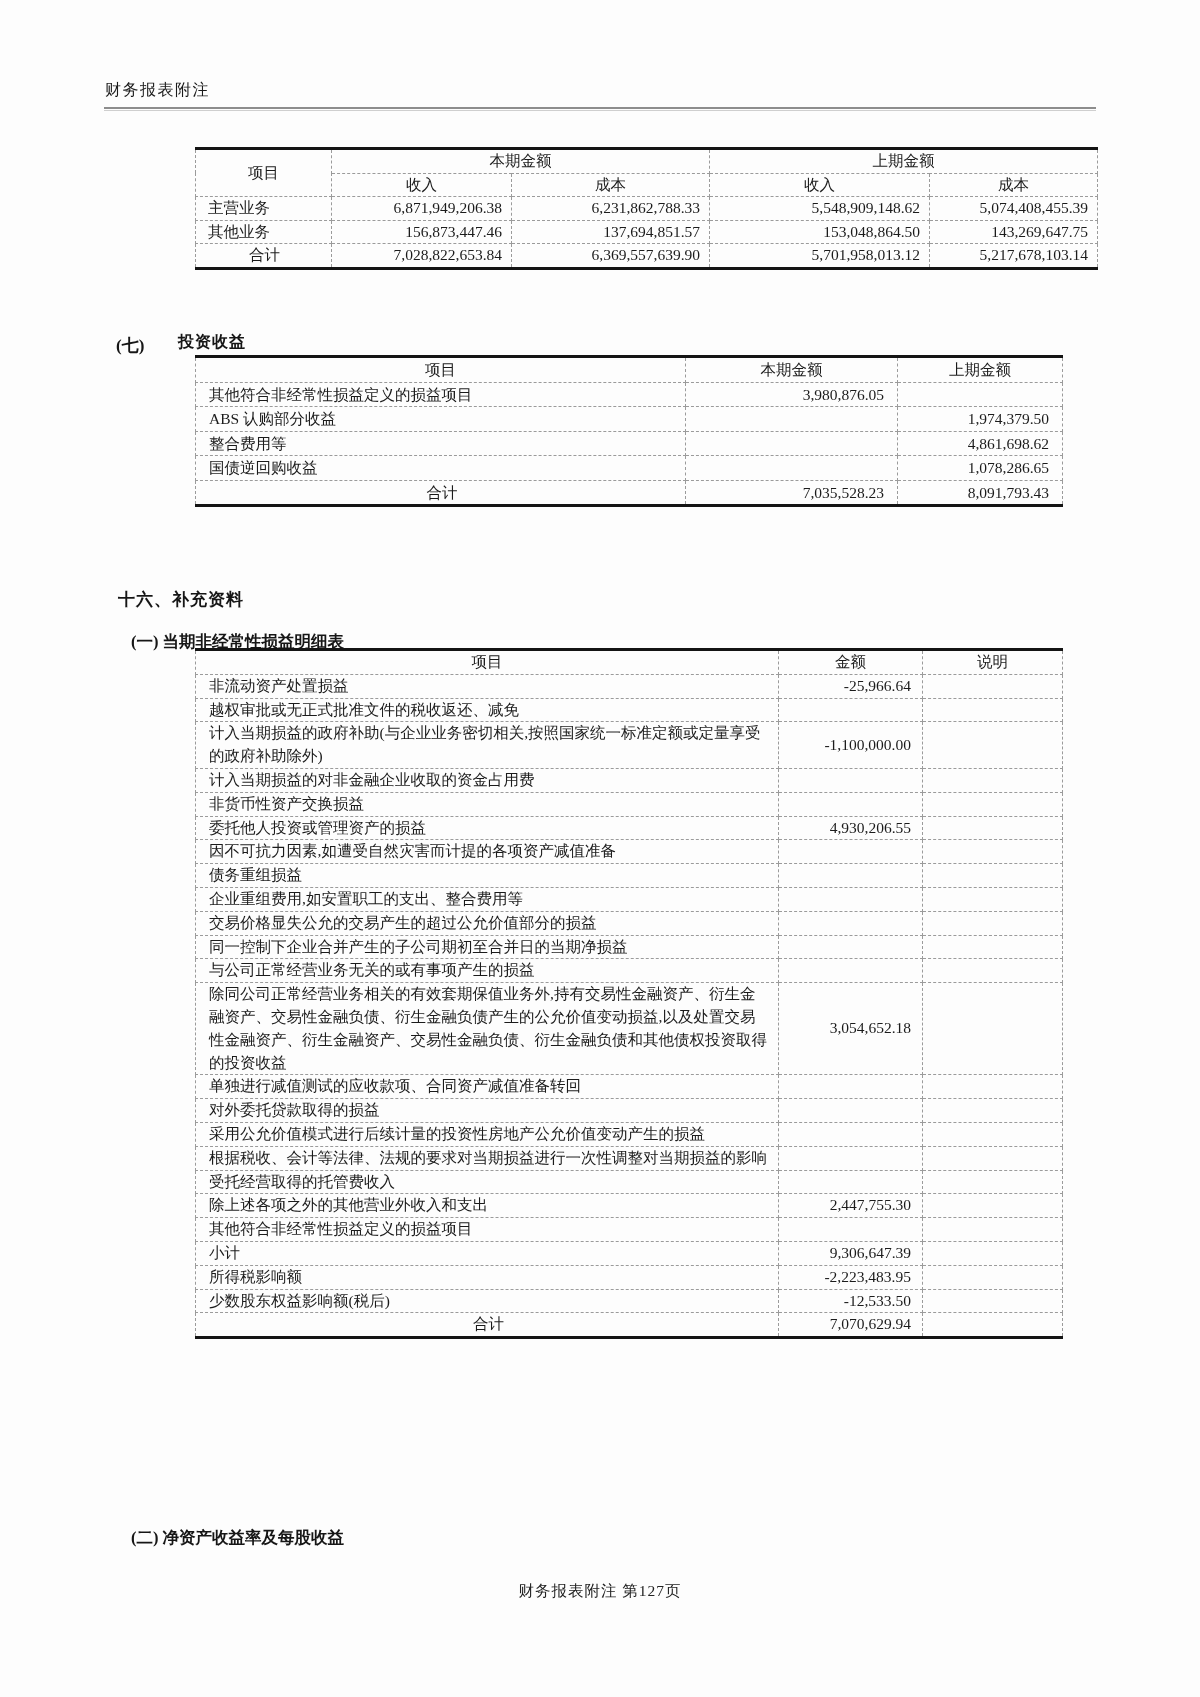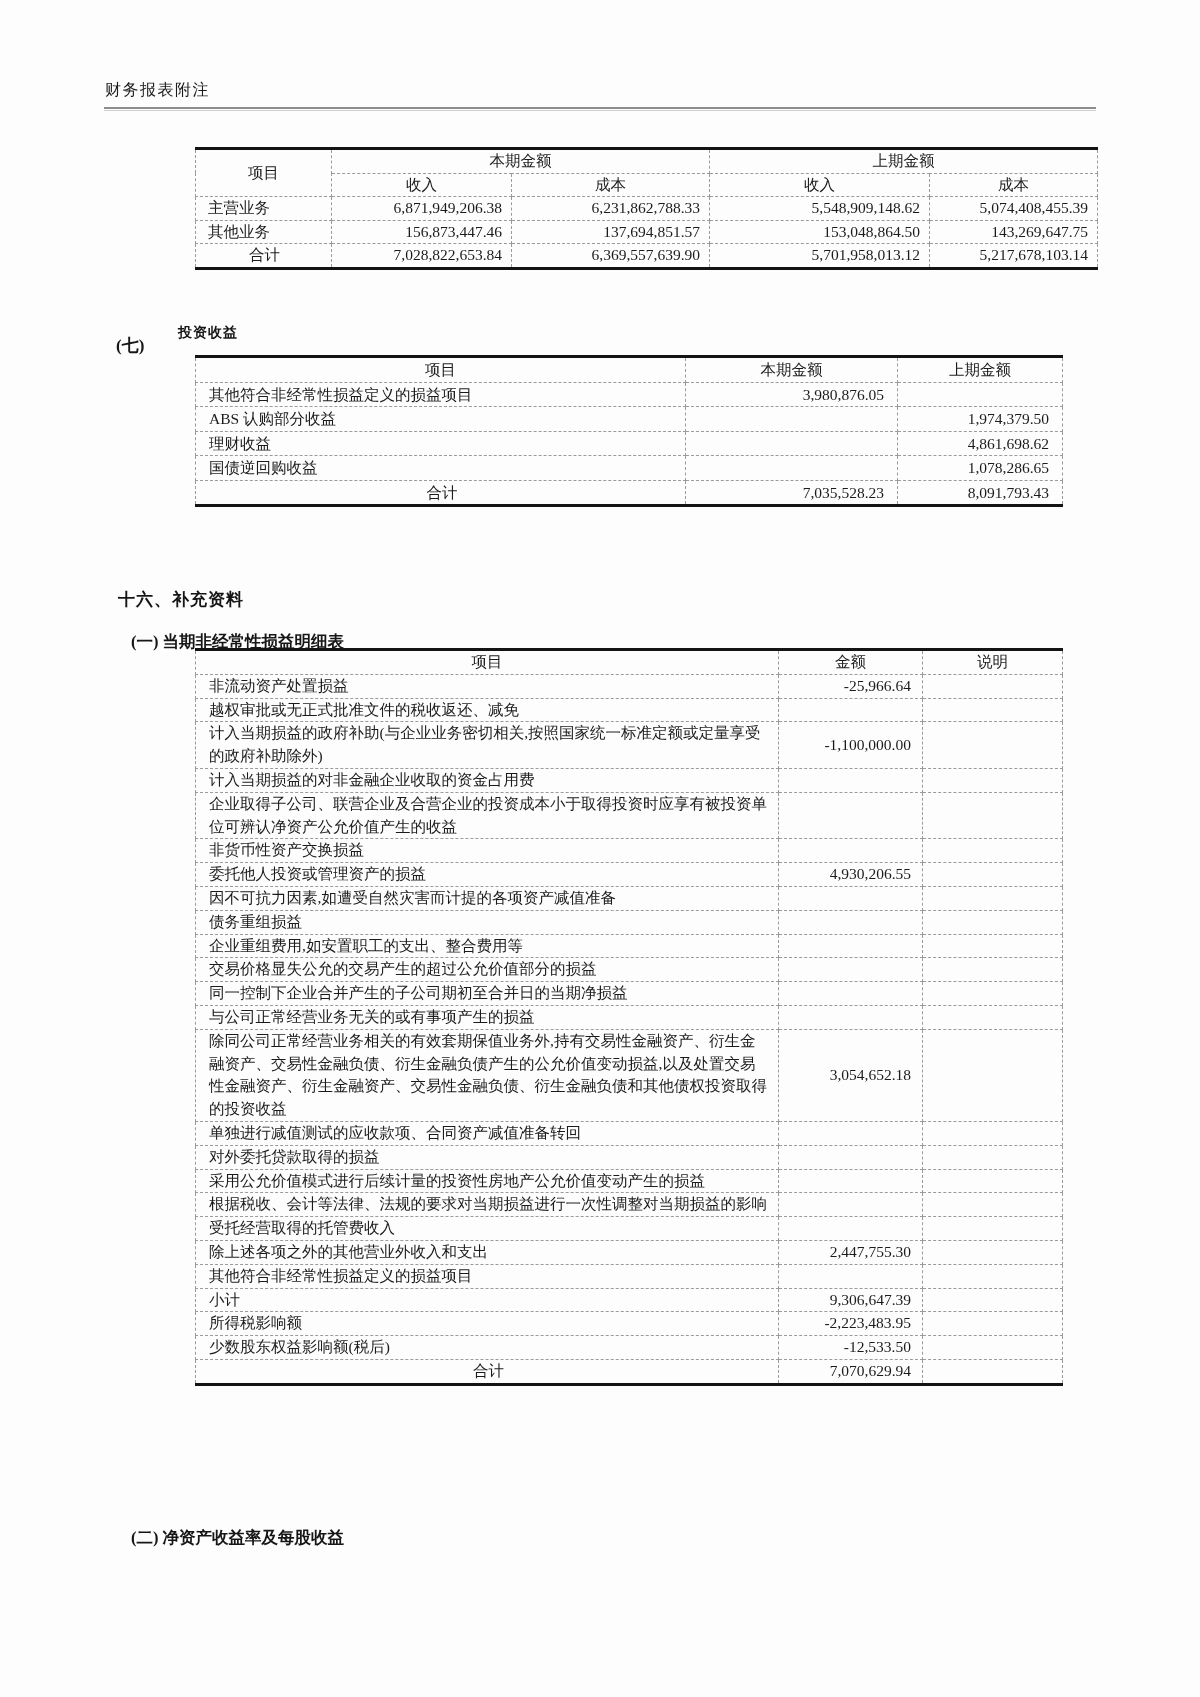--- a/index.html
+++ b/index.html
@@ -31,21 +31,21 @@
 
   
   .nonrec th, .nonrec td { line-height:22.8px; }
   .nonrec td.c-item { text-align:left; padding-left:13px; white-space:normal; word-break:break-all; }
   .nonrec td.c-num { text-align:right; padding-right:11px; white-space:nowrap; overflow:hidden;font-family:Liberation Serif, serif; }
   .nonrec td.c-note { white-space:nowrap; }
   .nonrec tbody tr:last-child td.c-item { text-align:center; }
 
   .h-sec { position:absolute; font-weight:bold; color:#161616; }
   .sec7-num   { left:116px; top:334px; font-size:17px; }
-  .sec7-title { left:178px; top:324px; font-size:14px; letter-spacing:1px; }
+  .sec7-title { left:178px; top:332px; font-size:16px; letter-spacing:1px; }
   .sec16      { left:118px; top:588px; font-size:17px; letter-spacing:1px; }
   .sec16-1    { left:131px; top:631px; font-size:16.5px; }
   .sec16-2    { left:131px; top:1527px; font-size:16.5px; }
 
   .page-footer { position:absolute; left:0; top:1581px; width:1200px; text-align:center;
                  font-size:15.5px; letter-spacing:1px; color:#222; }
 </style>
 </head>
 <body>
 
@@ -121,21 +121,21 @@
           <td class="c-item">其他符合非经常性损益定义的损益项目</td>
           <td class="c-num">3,980,876.05</td>
           <td class="c-num"></td>
         </tr>
         <tr>
           <td class="c-item">ABS 认购部分收益</td>
           <td class="c-num"></td>
           <td class="c-num">1,974,379.50</td>
         </tr>
         <tr>
-          <td class="c-item">理财收益</td>
+          <td class="c-item">整合费用等</td>
           <td class="c-num"></td>
           <td class="c-num">4,861,698.62</td>
         </tr>
         <tr>
           <td class="c-item">国债逆回购收益</td>
           <td class="c-num"></td>
           <td class="c-num">1,078,286.65</td>
         </tr>
         <tr>
           <td class="c-item">合计</td>
@@ -176,25 +176,20 @@
           <td class="c-item">计入当期损益的政府补助(与企业业务密切相关,按照国家统一标准定额或定量享受的政府补助除外)</td>
           <td class="c-num">-1,100,000.00</td>
           <td class="c-note"></td>
         </tr>
         <tr>
           <td class="c-item">计入当期损益的对非金融企业收取的资金占用费</td>
           <td class="c-num"></td>
           <td class="c-note"></td>
         </tr>
         <tr>
-          <td class="c-item">企业取得子公司、联营企业及合营企业的投资成本小于取得投资时应享有被投资单位可辨认净资产公允价值产生的收益</td>
-          <td class="c-num"></td>
-          <td class="c-note"></td>
-        </tr>
-        <tr>
           <td class="c-item">非货币性资产交换损益</td>
           <td class="c-num"></td>
           <td class="c-note"></td>
         </tr>
         <tr>
           <td class="c-item">委托他人投资或管理资产的损益</td>
           <td class="c-num">4,930,206.55</td>
           <td class="c-note"></td>
         </tr>
         <tr>
@@ -285,14 +280,15 @@
         <tr>
           <td class="c-item">合计</td>
           <td class="c-num">7,070,629.94</td>
           <td class="c-note"></td>
         </tr>
       </tbody>
   </table>
 
   <div class="h-sec sec16-2">(二) 净资产收益率及每股收益</div>
 
+  <div class="page-footer">财务报表附注 第127页</div>
 
 </div>
 
 </body></html>

